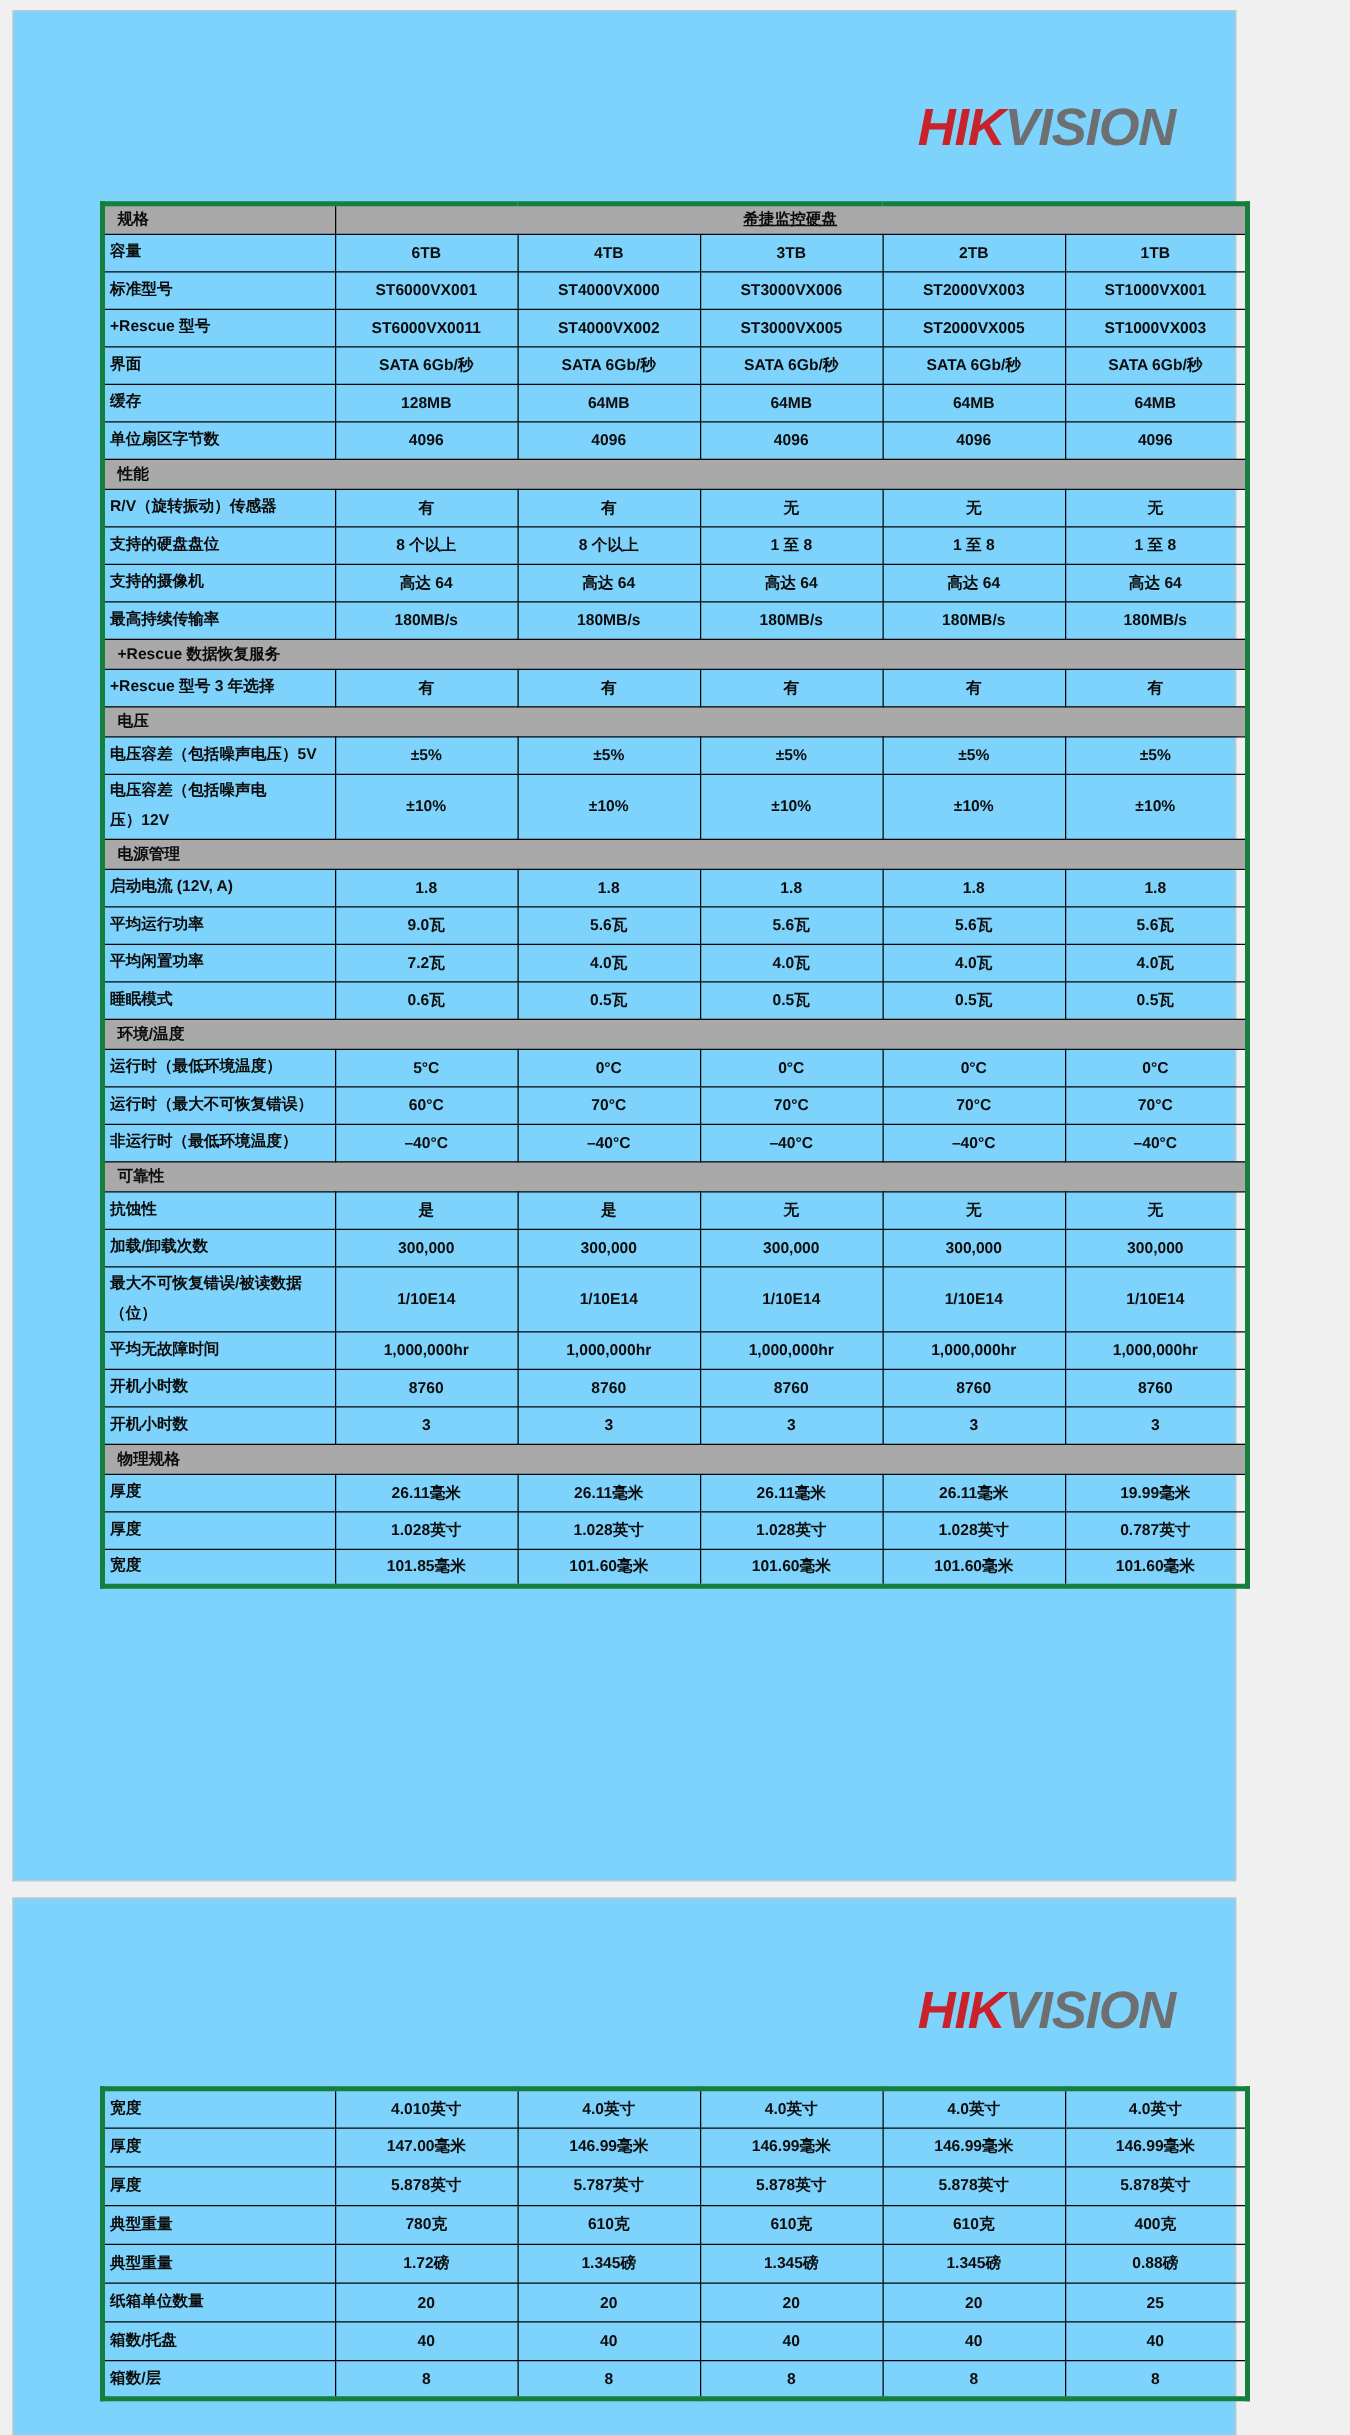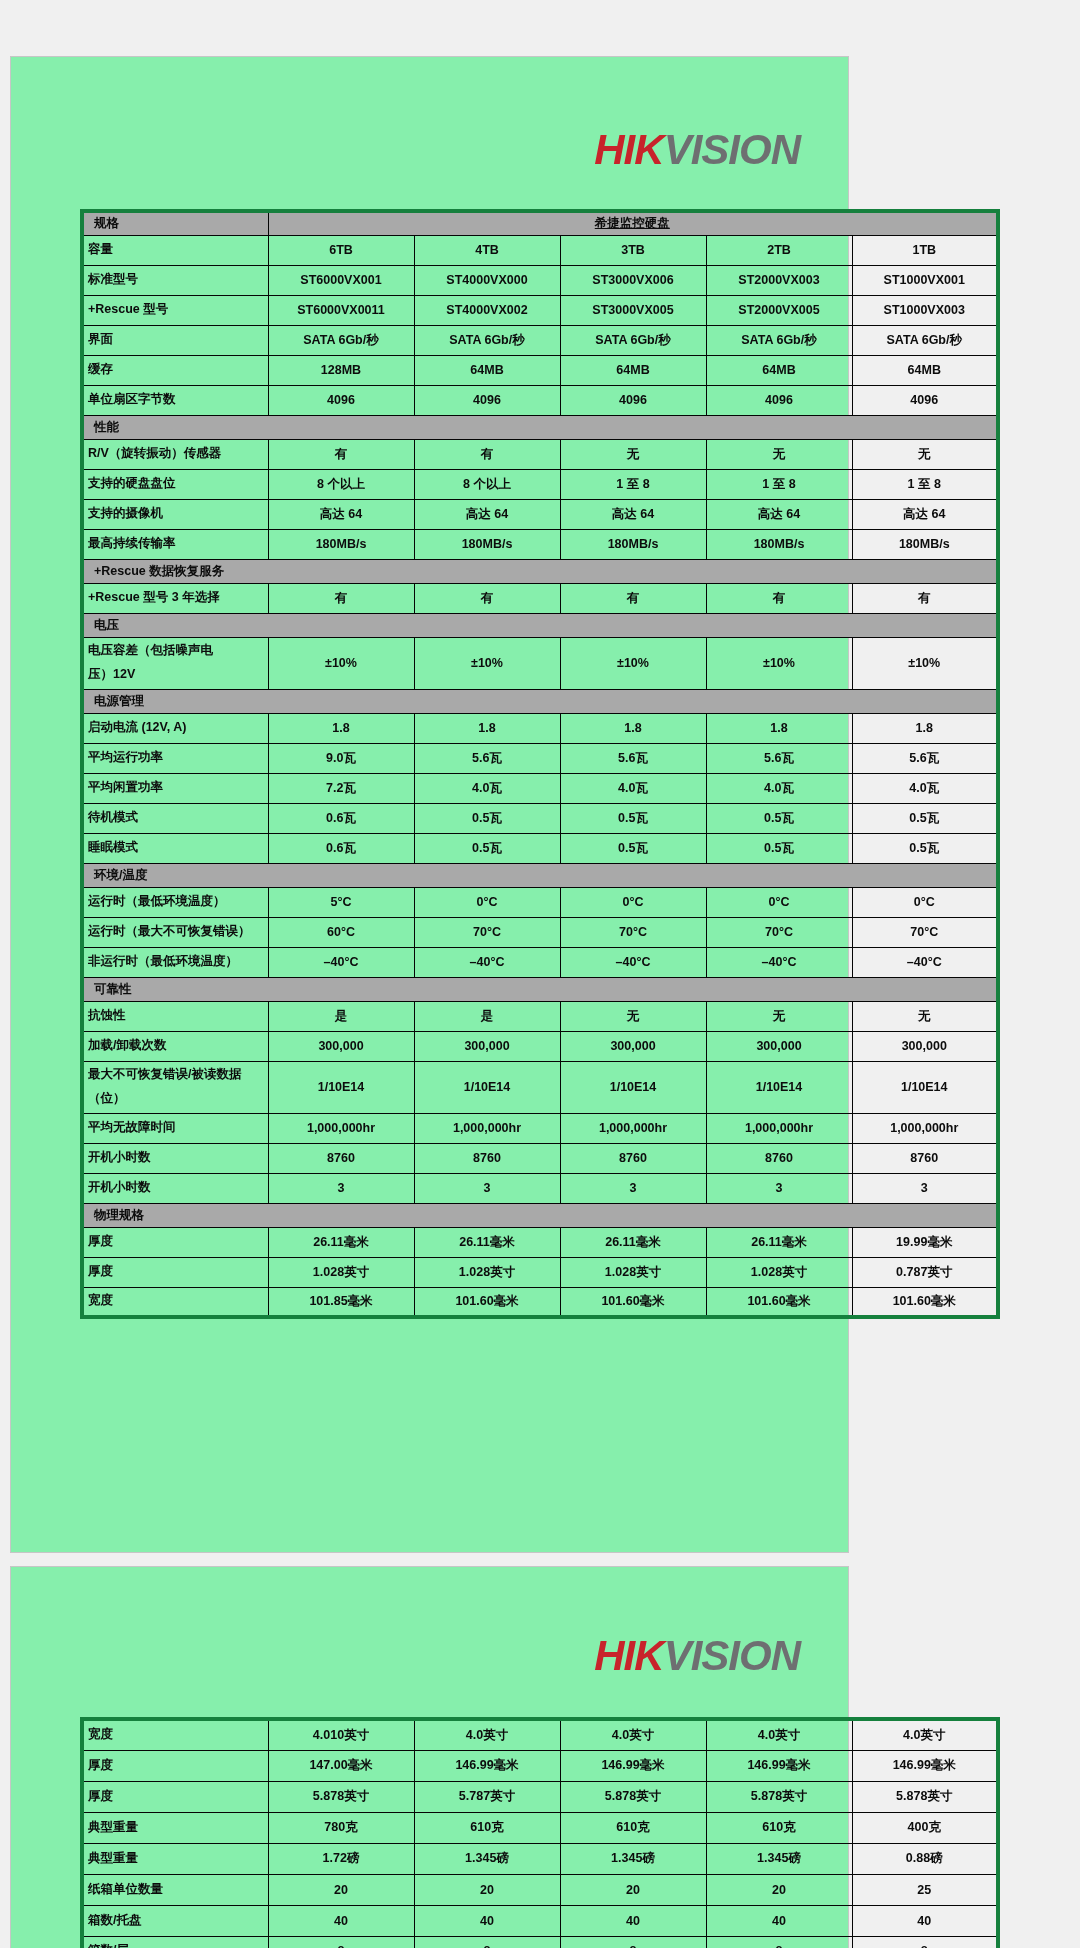--- a/index.html
+++ b/index.html
@@ -5,24 +5,23 @@
   * { margin: 0; padding: 0; box-sizing: border-box; }
   html, body {
     width: 1080px; height: 1948px;
     overflow: hidden;
     background: #f0f0f0;
     font-family: "Liberation Sans", "DejaVu Sans", sans-serif;
   }
   .page {
     position: absolute;
     left: 10px;
-    width: 839px;
-    background: #86efac;
+    width: 979px;
+    background: #7dd3fc;
     border: 1px solid #c6c6c6;
-    margin-top: 48px;
   }
   #page1 { top: 8px; height: 1497px; }
   #page2 { top: 1518px; height: 520px; }
 
   .logo {
     position: absolute;
     right: 48px;
     font-style: italic;
     font-weight: bold;
     font-size: 42px;
@@ -185,20 +184,28 @@
           <td class="label-cell">+Rescue 型号 3 年选择</td>
           <td class="value-cell">有</td>
           <td class="value-cell">有</td>
           <td class="value-cell">有</td>
           <td class="value-cell">有</td>
           <td class="value-cell">有</td>
         </tr>
         <tr class="section-row">
           <td colspan="6">电压</td>
         </tr>
+        <tr class="data-row">
+          <td class="label-cell">电压容差（包括噪声电压）5V</td>
+          <td class="value-cell">±5%</td>
+          <td class="value-cell">±5%</td>
+          <td class="value-cell">±5%</td>
+          <td class="value-cell">±5%</td>
+          <td class="value-cell">±5%</td>
+        </tr>
         <tr class="data-row tall">
           <td class="label-cell">电压容差（包括噪声电
 压）12V</td>
           <td class="value-cell">±10%</td>
           <td class="value-cell">±10%</td>
           <td class="value-cell">±10%</td>
           <td class="value-cell">±10%</td>
           <td class="value-cell">±10%</td>
         </tr>
         <tr class="section-row">
@@ -222,28 +229,20 @@
         </tr>
         <tr class="data-row">
           <td class="label-cell">平均闲置功率</td>
           <td class="value-cell">7.2瓦</td>
           <td class="value-cell">4.0瓦</td>
           <td class="value-cell">4.0瓦</td>
           <td class="value-cell">4.0瓦</td>
           <td class="value-cell">4.0瓦</td>
         </tr>
         <tr class="data-row">
-          <td class="label-cell">待机模式</td>
-          <td class="value-cell">0.6瓦</td>
-          <td class="value-cell">0.5瓦</td>
-          <td class="value-cell">0.5瓦</td>
-          <td class="value-cell">0.5瓦</td>
-          <td class="value-cell">0.5瓦</td>
-        </tr>
-        <tr class="data-row">
           <td class="label-cell">睡眠模式</td>
           <td class="value-cell">0.6瓦</td>
           <td class="value-cell">0.5瓦</td>
           <td class="value-cell">0.5瓦</td>
           <td class="value-cell">0.5瓦</td>
           <td class="value-cell">0.5瓦</td>
         </tr>
         <tr class="section-row">
           <td colspan="6">环境/温度</td>
         </tr>

